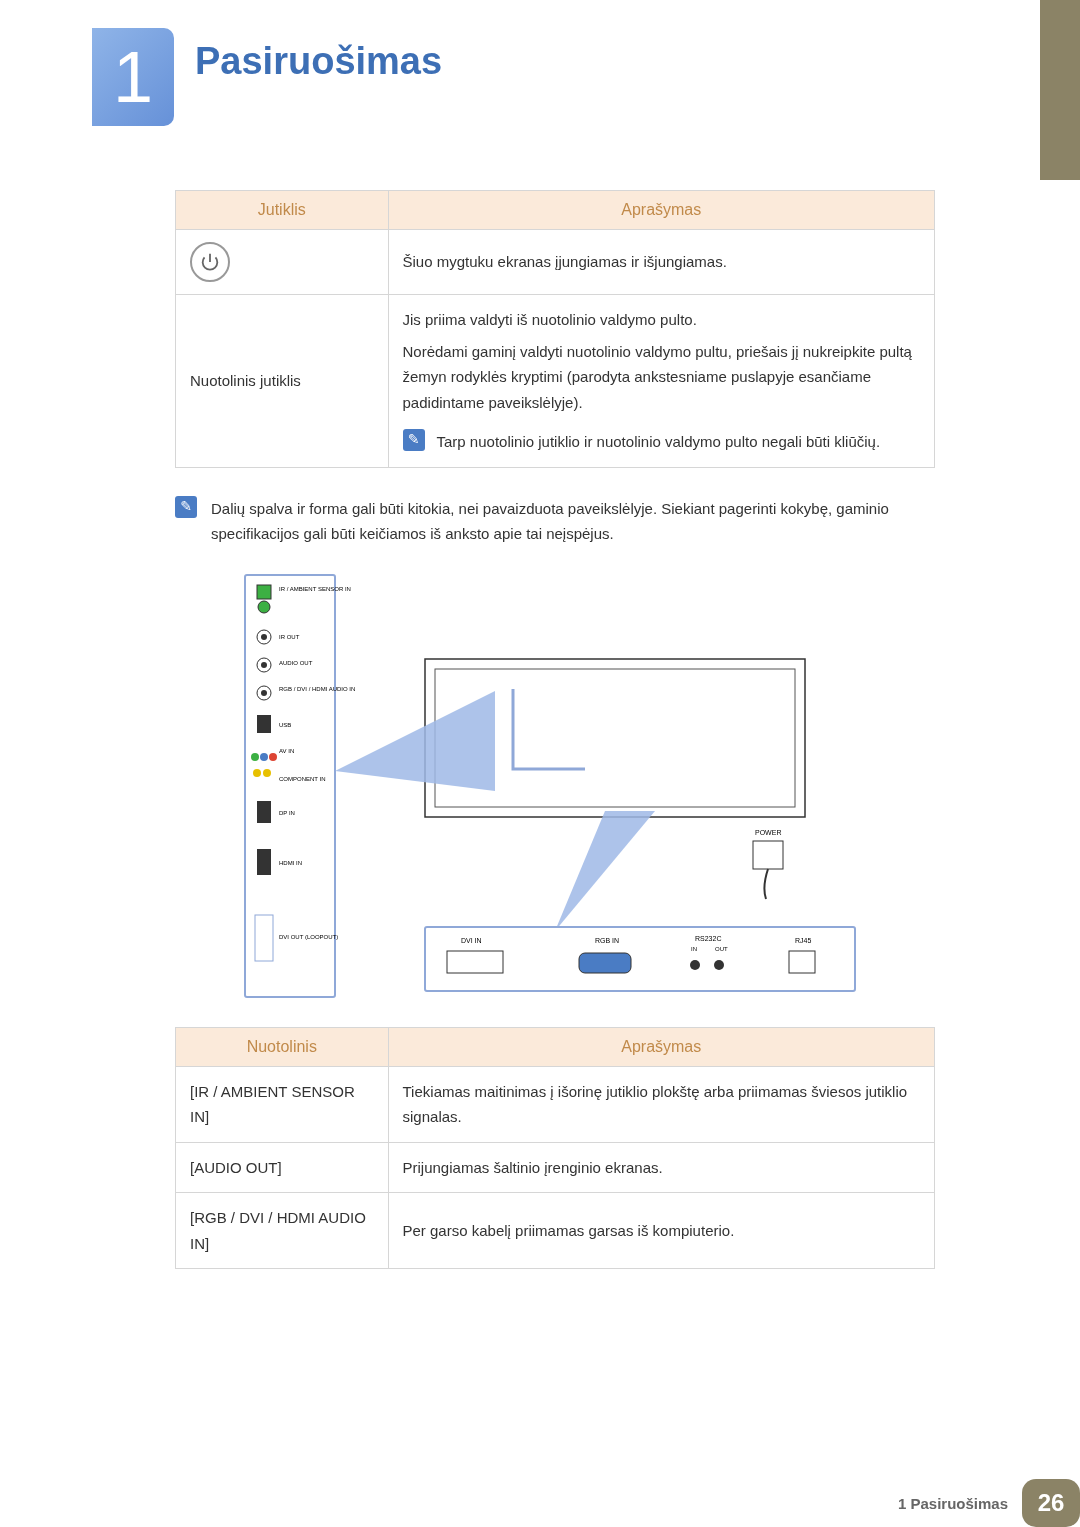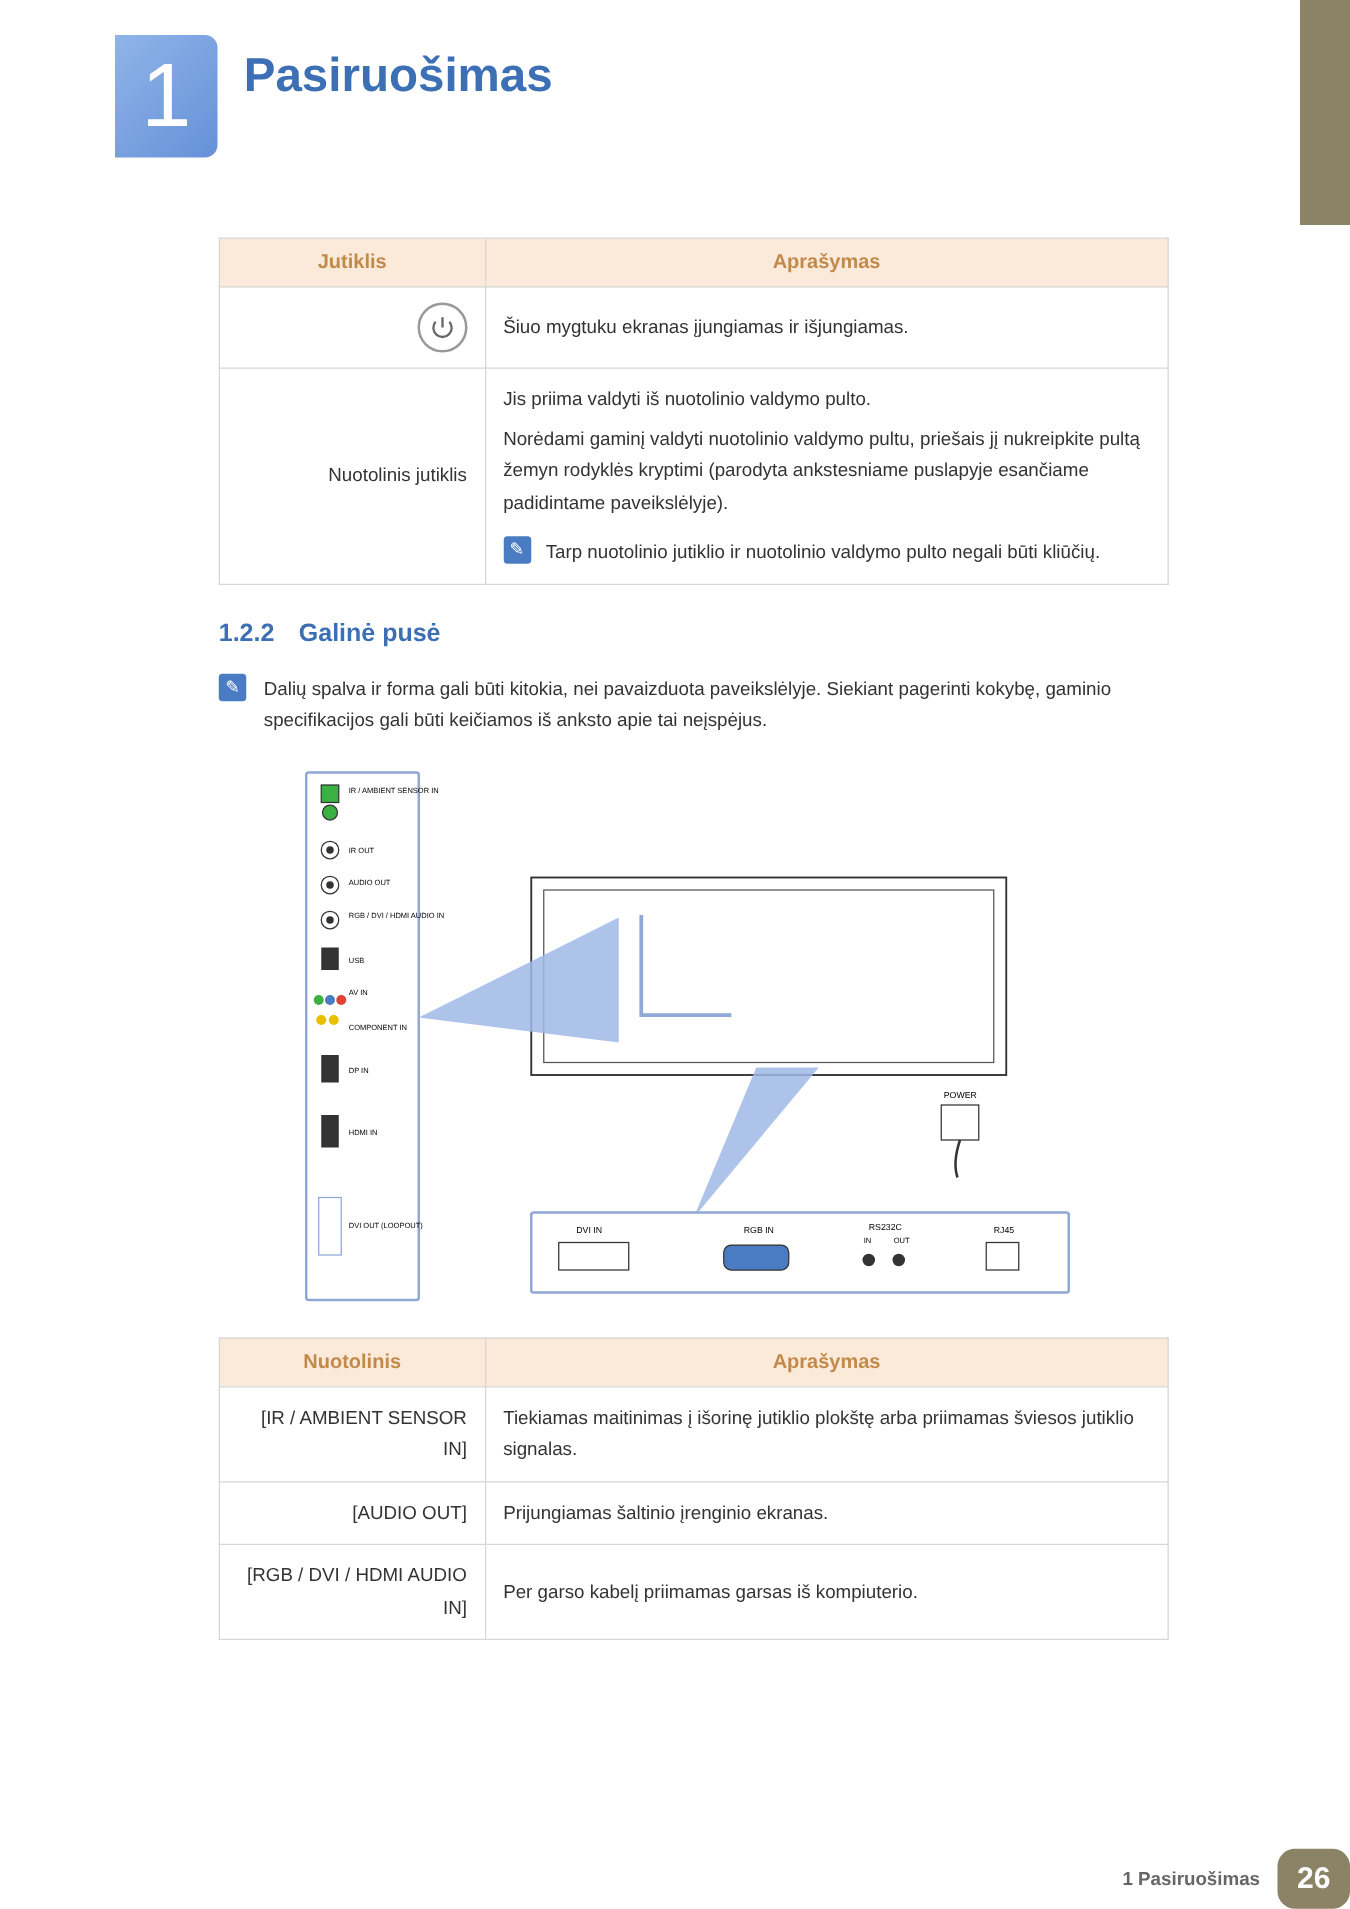--- a/index.html
+++ b/index.html
@@ -46,35 +46,35 @@
     width: 760px;
   }
   table.info {
     width: 100%;
     border-collapse: collapse;
     margin-bottom: 28px;
   }
   table.info th {
     background: #fbeada;
     color: #c18a4a;
-    font-weight: bold;
+    font-weight: normal;
     padding: 10px 30px;
     border: 1px solid #d6d6d6;
     font-size: 16px;
   }
   table.info th.col-left { width: 28%; }
   table.info td {
     border: 1px solid #d6d6d6;
     padding: 12px 14px;
     font-size: 15px;
     color: #333;
     vertical-align: middle;
     line-height: 1.7;
   }
-  table.info td.center { text-align: right; }
+  table.info td.center { text-align: left; }
   .power-btn {
     display: inline-flex;
     width: 40px; height: 40px;
     border: 2px solid #999;
     border-radius: 50%;
     align-items: center;
     justify-content: center;
     color: #666;
   }
   .power-btn svg { width: 22px; height: 22px; }
@@ -180,24 +180,20 @@
         <div style="margin-top:6px">Norėdami gaminį valdyti nuotolinio valdymo pultu, priešais jį nukreipkite pultą žemyn rodyklės kryptimi (parodyta ankstesniame puslapyje esančiame padidintame paveikslėlyje).</div>
         <div class="note-row">
           <span class="note-icon">✎</span>
           <span>Tarp nuotolinio jutiklio ir nuotolinio valdymo pulto negali būti kliūčių.</span>
         </div>
       </td>
     </tr>
   </tbody>
     </table>
 
-  <div class="section-heading">
-    <span class="num">1.2.2</span>
-    <span>Galinė pusė</span>
-  </div>
 
   <div class="section-note">
     <span class="note-icon">✎</span>
     <span>Dalių spalva ir forma gali būti kitokia, nei pavaizduota paveikslėlyje. Siekiant pagerinti kokybę, gaminio specifikacijos gali būti keičiamos iš anksto apie tai neįspėjus.</span>
   </div>
 
   <div class="diagram-box">
     <svg width="640" height="430" viewBox="0 0 640 430">
 
       <rect x="10" y="4" width="90" height="422" fill="#fff" stroke="#8fa8d8" stroke-width="2" rx="2"></rect>

